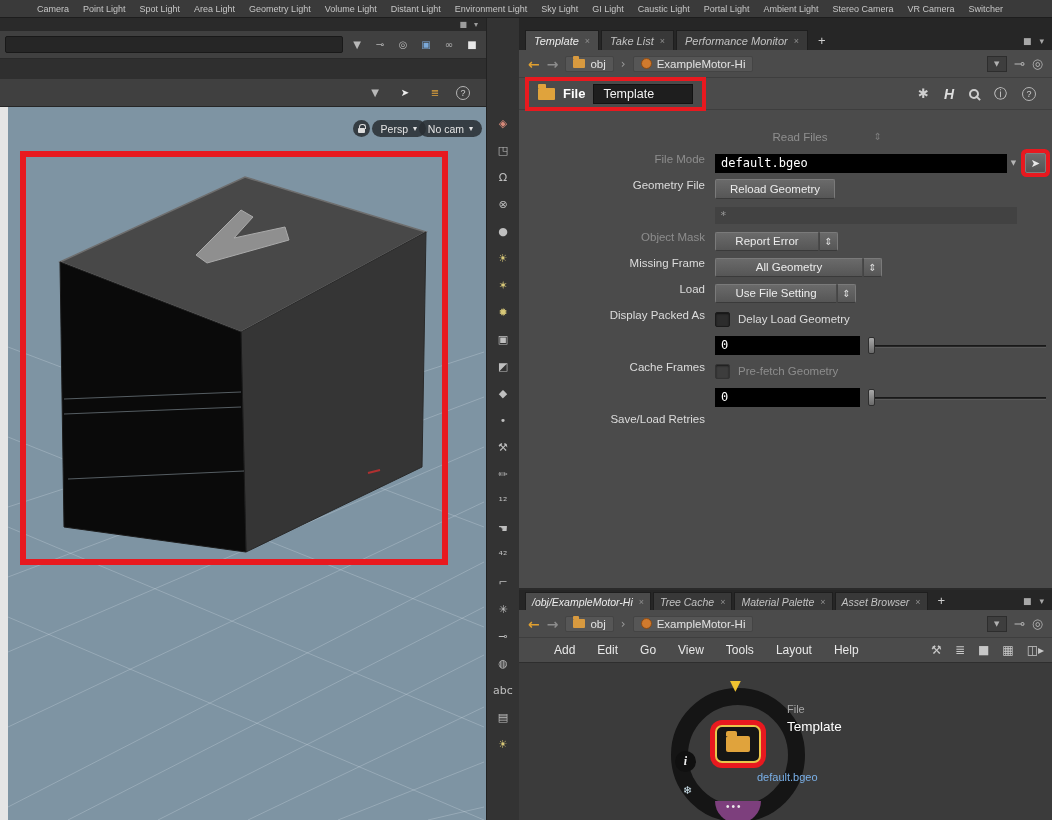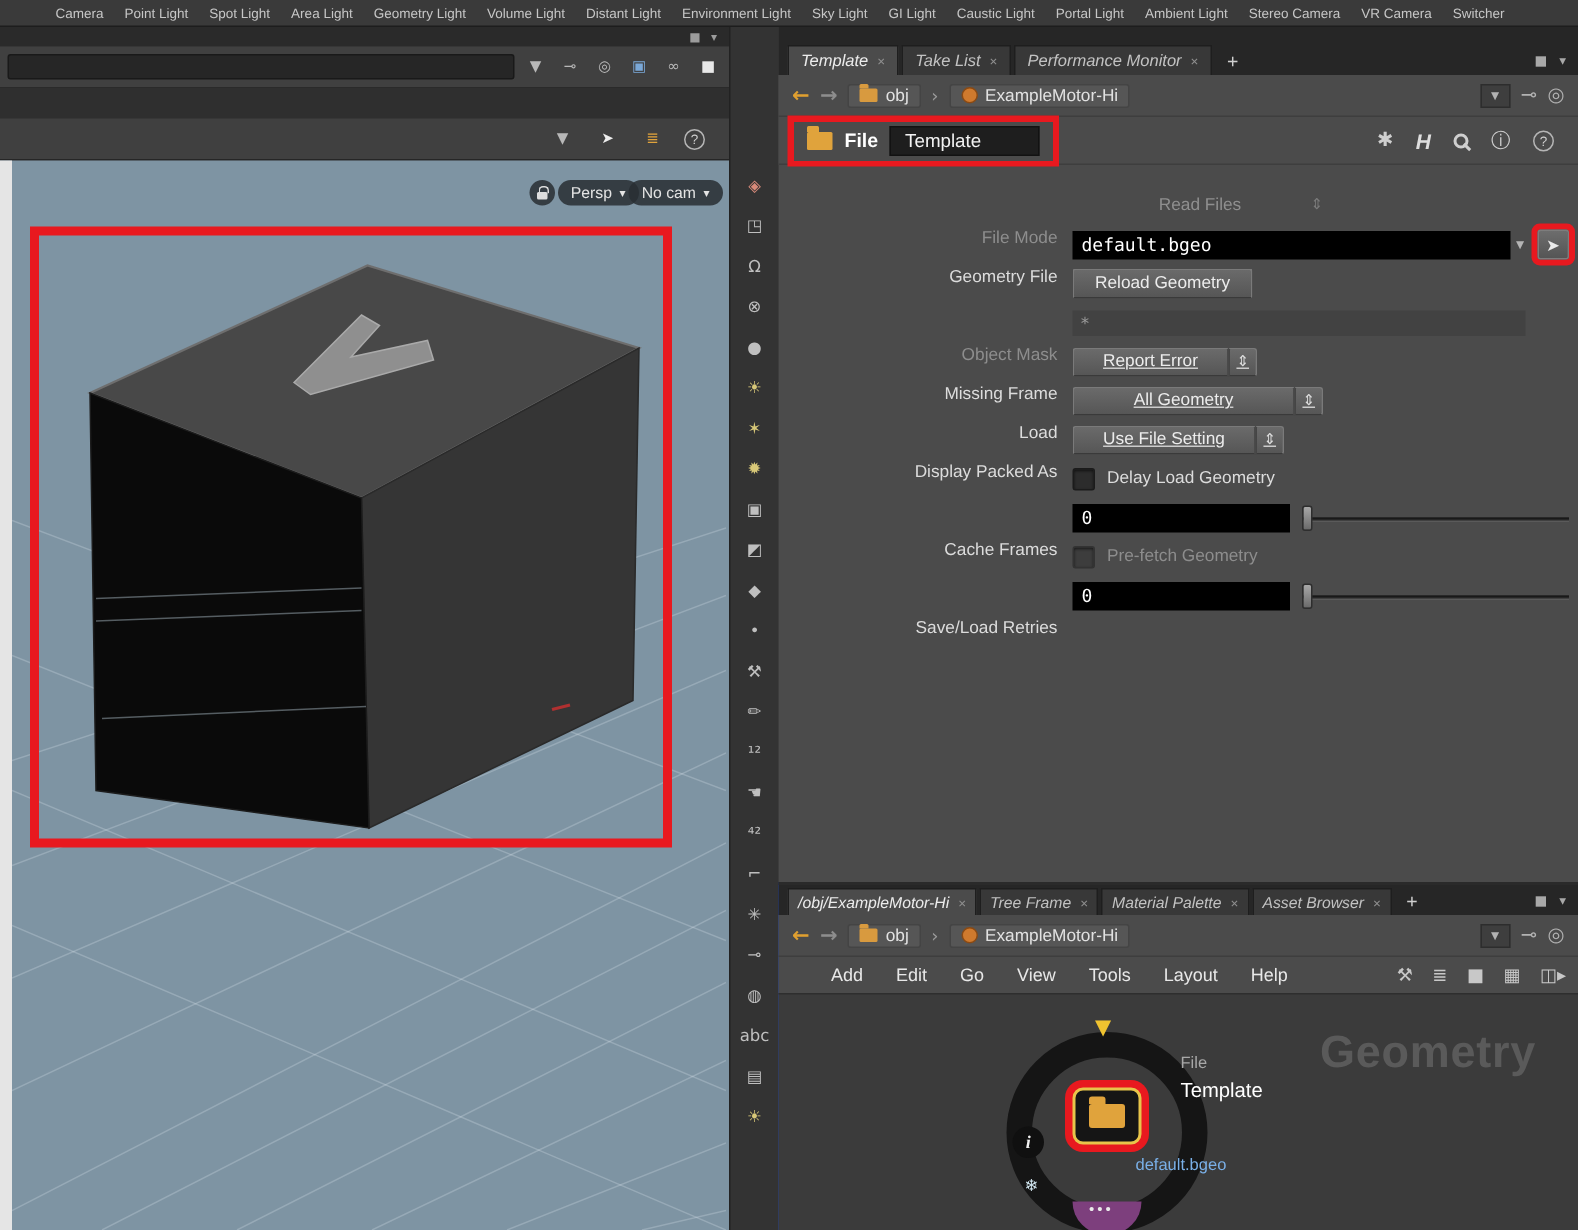--- a/index.html
+++ b/index.html
@@ -110,21 +110,21 @@
   .hlogo { font-weight:bold; font-style:italic; font-size:14px; color:#dedede; }
   .mag { width:10px; height:10px; border:2px solid #cfcfcf; border-radius:50%; position:relative; }
   .mag::after { content:""; position:absolute; width:6px; height:2px; background:#cfcfcf;
     transform:rotate(45deg); right:-4px; bottom:-2px; }
 
   .params { padding-top:14px; }
   .prow { display:flex; align-items:center; height:26px; padding-right:6px; }
   .plabel { width:186px; text-align:right; margin-right:10px; font-size:11.5px;
     color:#dcdcdc; flex-shrink:0;margin-top:43px; }
   .plabel.dim { color:#8d8d8d; }
-  .menu-pair { display:flex;text-decoration:underline; }
+  .menu-pair { display:flex; }
   .menu-btn { height:19px; background:linear-gradient(#6a6a6a,#565656); border:1px solid #7a7a7a;
     border-bottom-color:#3a3a3a; border-right-color:#4a4a4a; border-radius:2px 0 0 2px;
     color:#ececec; font-size:11.5px; display:flex; align-items:center; justify-content:center;
     cursor:pointer; }
   .w104{width:104px;} .w148{width:148px;} .w122{width:122px;}
   .dd-seg { width:19px; height:19px; background:linear-gradient(#6a6a6a,#565656);
     border:1px solid #7a7a7a; border-bottom-color:#3a3a3a; border-left:1px solid #454545;
     border-radius:0 2px 2px 0; display:flex; align-items:center; justify-content:center;
     font-size:10px; color:#dddddd; cursor:pointer; }
   .push-btn { height:20px; padding:0 14px; background:linear-gradient(#6a6a6a,#565656);
@@ -484,21 +484,21 @@
 <div id="right-bottom">
   <div class="tabbar">
     <div class="tabs-host">
 
         <div class="tab">
           <span>/obj/ExampleMotor-Hi</span>
           <span class="tab-close">×</span>
         </div>
 
         <div class="tab">
-          <span>Tree Frame</span>
+          <span>Tree Cache</span>
           <span class="tab-close">×</span>
         </div>
 
         <div class="tab">
           <span>Material Palette</span>
           <span class="tab-close">×</span>
         </div>
 
         <div class="tab">
           <span>Asset Browser</span>
@@ -549,21 +549,20 @@
 
         <span>■</span>
 
         <span>▦</span>
 
         <span>◫▸</span>
       </span>
   </div>
 
   <div class="network">
-    <div class="watermark">Geometry</div>
     <div class="ring"></div>
     <span class="node-arrow-top g">▼</span>
     <div class="info-btn">i</div>
     <div class="node-box">
       <span class="node-folder"></span>
     </div>
     <div class="node-type">File</div>
     <div class="node-name">Template</div>
     <div class="node-file">default.bgeo</div>
     <span class="node-snow g">❄</span>

